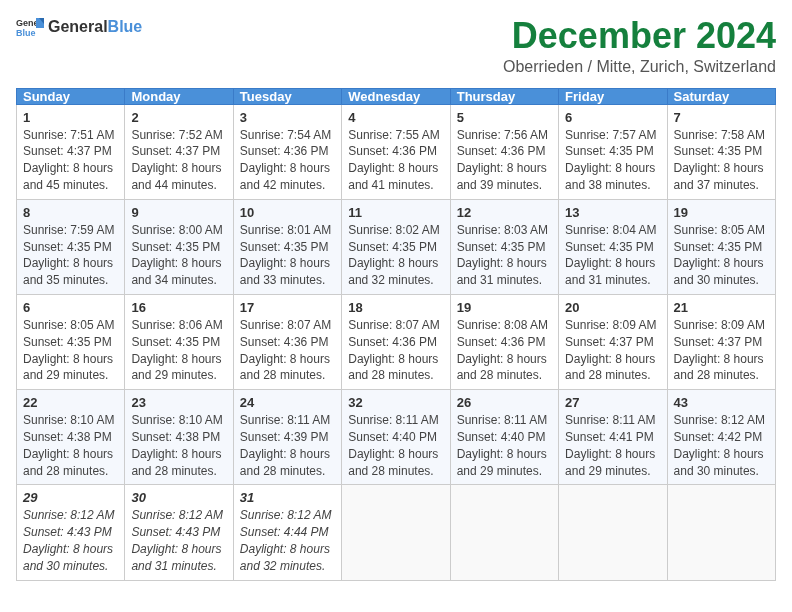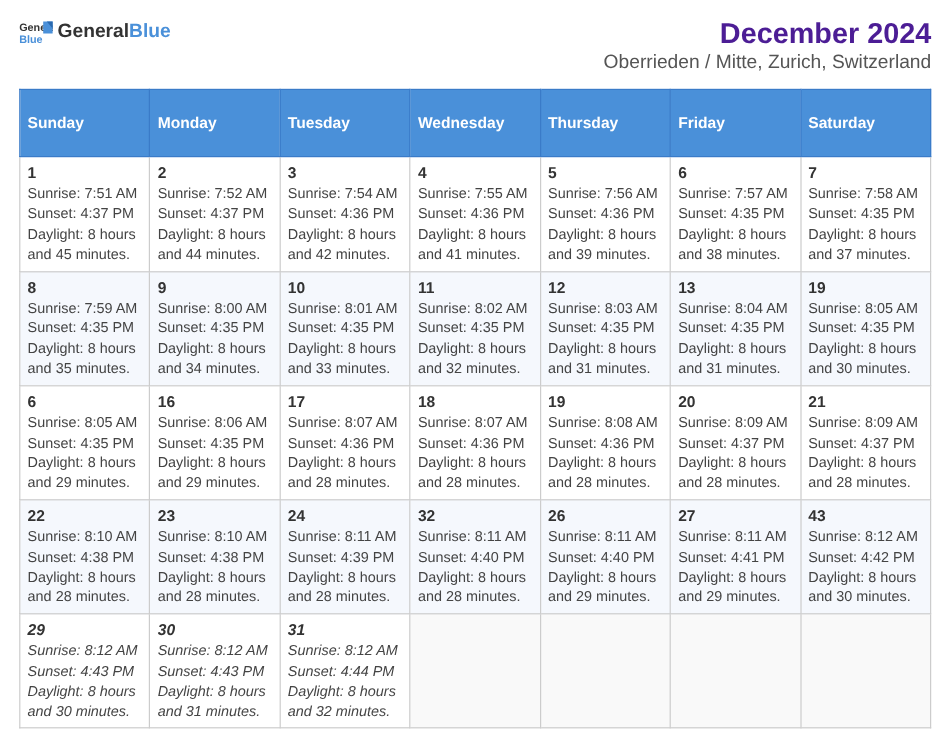--- a/index.html
+++ b/index.html
@@ -22,41 +22,41 @@
       gap: 4px;
     }
     .logo-icon {
       width: 28px;
       height: 22px;
     }
     .title-section {
       text-align: right;
     }
     .month-title {
-      font-size: 24px;
+      font-size: 36px;
       font-weight: bold;
-      color: #4c1d95;
+      color: #15803d;
       line-height: 1.1;
     }
     .location-title {
       font-size: 16px;
       color: #555;
       margin-top: 2px;
       margin-left: 20px;
     }
     .calendar-table {
       width: 100%;
       border-collapse: collapse;
       font-size: 11px;
     }
     .calendar-table th {
       background-color: #4a90d9;
       color: #fff;
       text-align: left;
-      padding: 20px 6px;
+      padding: 0 6px;
       font-size: 13px;
       font-weight: bold;
       border: 1px solid #3a7bc8;
     }
     .calendar-table td {
       vertical-align: top;
       padding: 5px 6px;
       border: 1px solid #ccc;
       width: calc(100% / 7);
       min-height: 80px;

